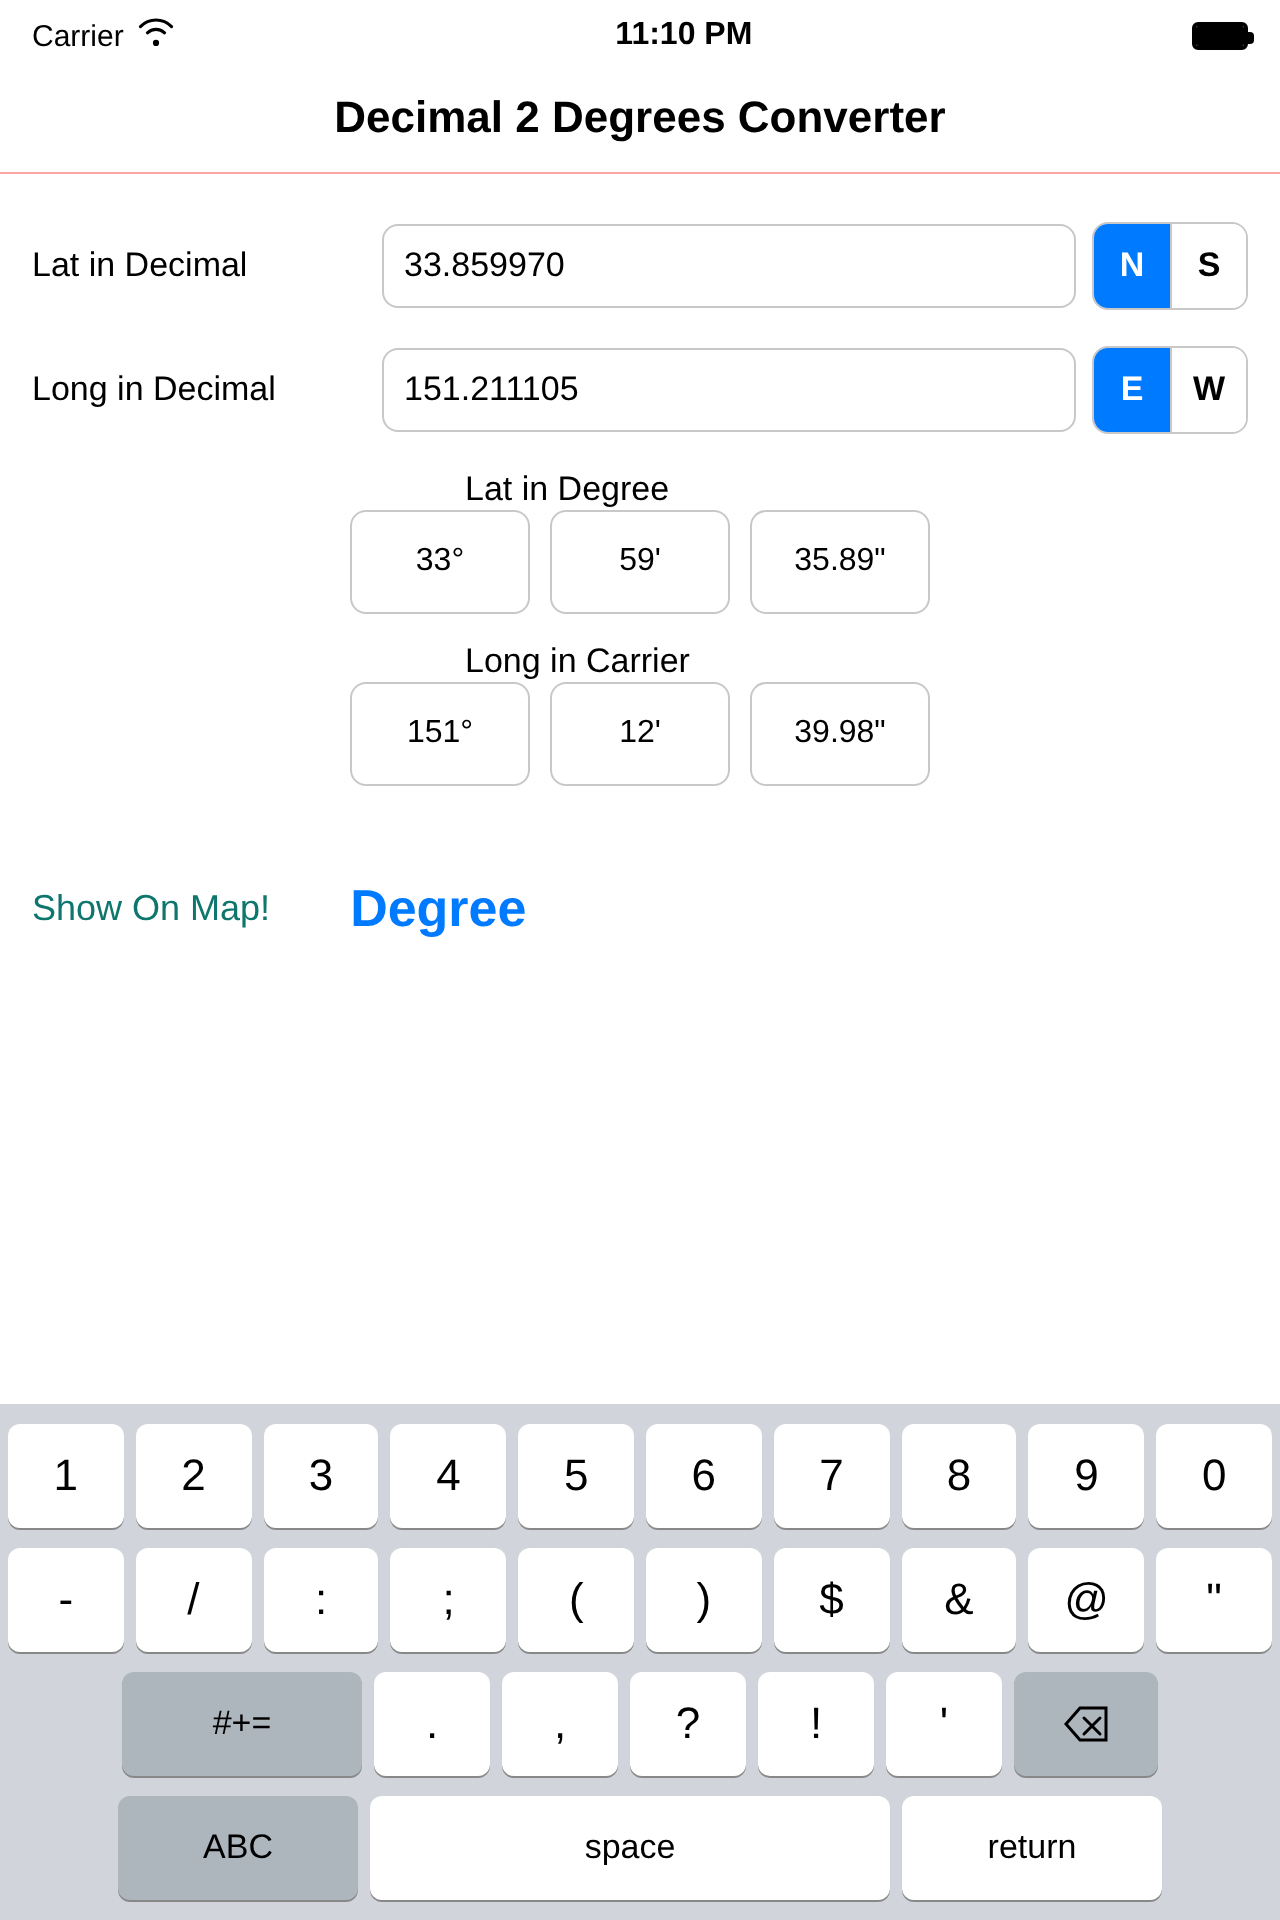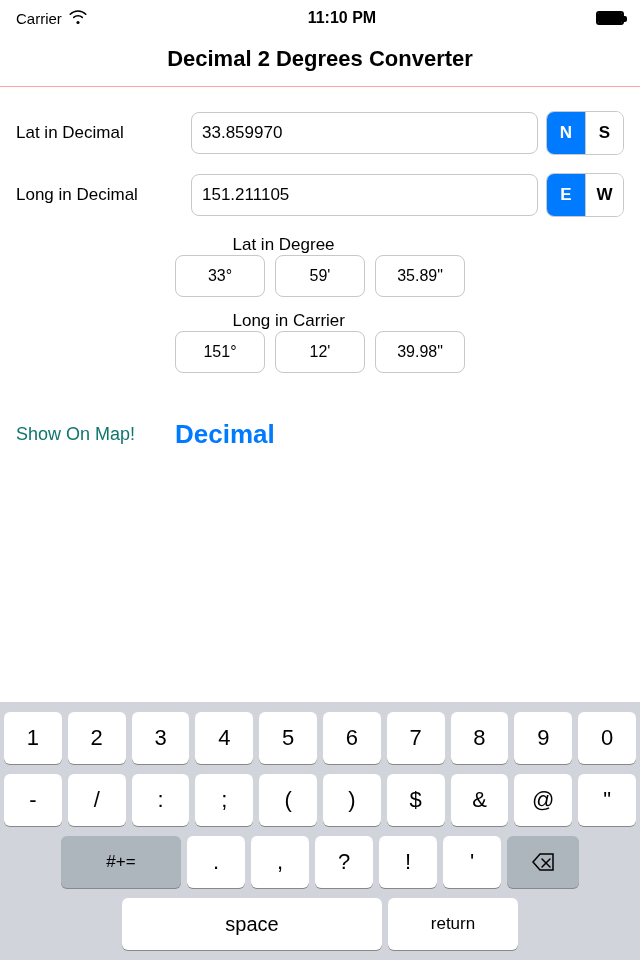--- a/index.html
+++ b/index.html
@@ -139,21 +139,21 @@
       font-size: 17px;
       color: #000;
       width: 175px;
       flex-shrink: 0;
     }
     .degree-fields {
       display: flex;
       gap: 10px;
     }
     .degree-field {
-      height: 42px;
+      height: 52px;
       border: 1px solid #c8c8c8;
       border-radius: 8px;
       padding: 4px 10px;
       font-size: 16px;
       color: #000;
       background: #fff;
       min-width: 90px;
       display: flex;
       align-items: center;
       justify-content: center;
@@ -222,21 +222,21 @@
     }
 
     .key.wide {
       max-width: 120px;
       flex: 2;
     }
 
     .key.space-key {
       max-width: 260px;
       flex: 5;
-      font-size: 20px;
+      font-size: 17px;
     }
 
     .key.return-key {
       max-width: 130px;
       flex: 2.5;
       font-size: 17px;
     }
 
     .key.delete-key {
       max-width: 72px;
@@ -306,21 +306,21 @@
     <div class="degree-fields">
       <div class="degree-field">151°</div>
       <div class="degree-field">12'</div>
       <div class="degree-field">39.98"</div>
     </div>
   </div>
 </div>
 
 <div class="actions-row">
   <button class="show-map-btn">Show On Map!</button>
-  <button class="convert-btn">Decimal</button>
+  <button class="convert-btn">Degree</button>
 </div>
 
 <div class="keyboard">
 
   <div class="key-row">
     <div class="key">1</div>
     <div class="key">2</div>
     <div class="key">3</div>
     <div class="key">4</div>
     <div class="key">5</div>
@@ -354,16 +354,17 @@
     <div class="key dark delete-key">
       <svg width="22" height="18" viewBox="0 0 22 18" fill="none">
         <path d="M8 1H21V17H8L1 9L8 1Z" stroke="#000" stroke-width="1.5" fill="none"></path>
         <line x1="10" y1="6" x2="18" y2="14" stroke="#000" stroke-width="1.5" stroke-linecap="round"></line>
         <line x1="18" y1="6" x2="10" y2="14" stroke="#000" stroke-width="1.5" stroke-linecap="round"></line>
       </svg>
     </div>
   </div>
 
   <div class="key-row-bottom">
+    <div class="key dark wide">ABC</div>
     <div class="key space-key">space</div>
     <div class="key return-key">return</div>
   </div>
 </div>
 
 </body></html>

